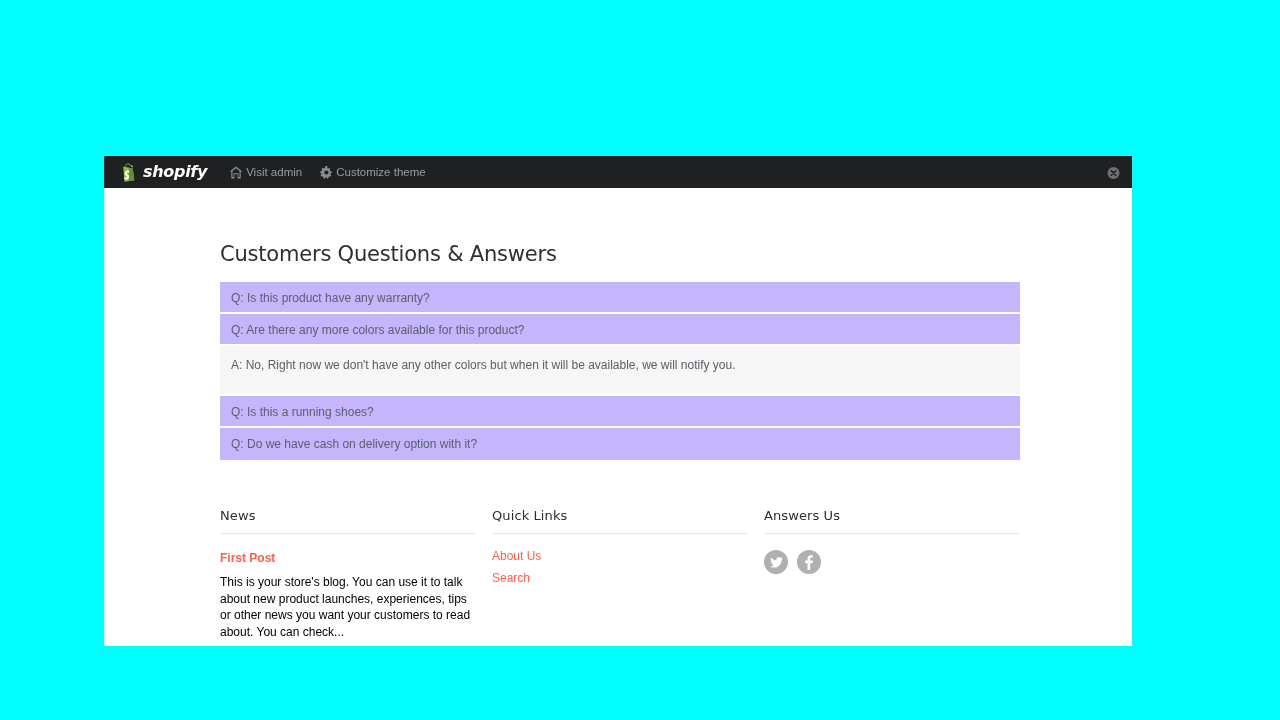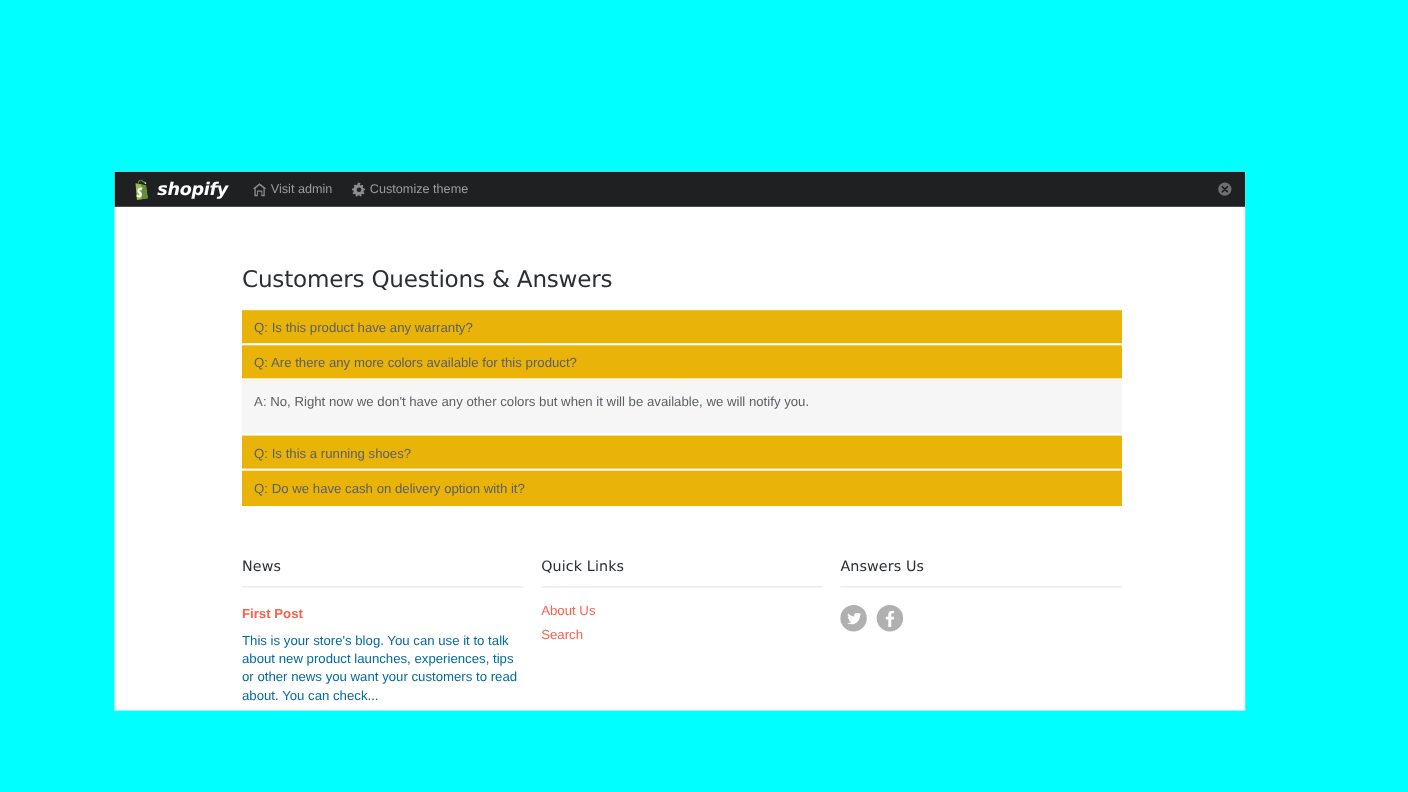--- a/index.html
+++ b/index.html
@@ -95,21 +95,21 @@
   }
   #qa-list {
     margin: 0 112px 0 116px;
   }
   .qa-row {
     font-size: 12px;
     color: #5b6069;
     box-sizing: border-box;
   }
   .qa-row.question {
-    background: #eab308;
+    background: #c4b5fd;
     border-bottom: 2px solid #ffffff;
     height: 32px;
     line-height: 32px;
     padding-left: 11px;
     cursor: pointer;
   }
   .qa-row.answer {
     background: #f6f6f6;
     border-bottom: 2px solid #ffffff;
     height: 50px;
@@ -144,21 +144,21 @@
     font-size: 12px;
     font-weight: bold;
     color: #f9614c;
     text-decoration: none;
     cursor: pointer;
   }
   .news-excerpt {
     margin: 9px 0 0 0;
     font-size: 12px;
     line-height: 16.6px;
-    color: #0369a1;
+    color: #000000;
   }
   .quick-links {
     list-style: none;
     margin: 12px 0 0 0;
     padding: 0;
   }
   .quick-links li { margin-bottom: 4px; }
   .quick-links a {
     font-size: 12px;
     color: #f9614c;

